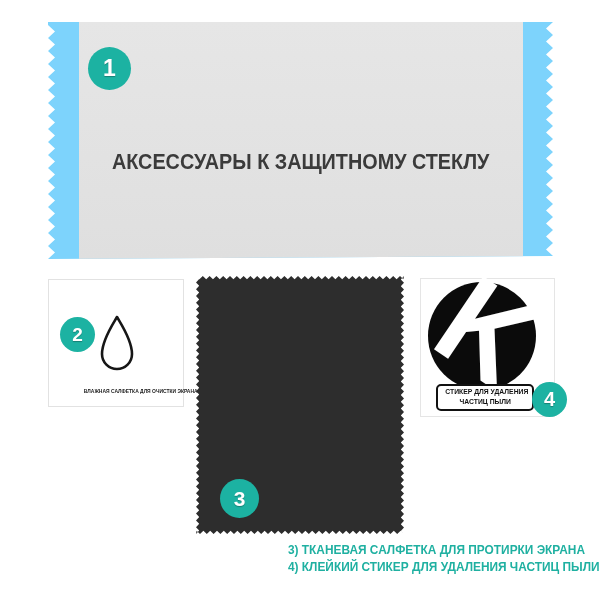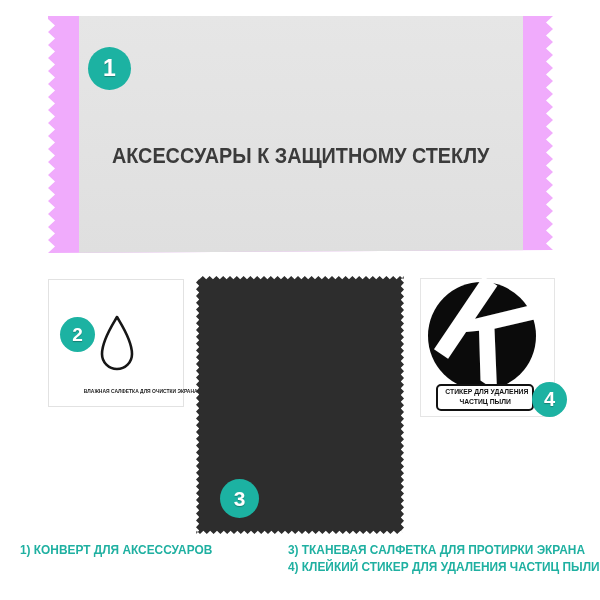--- a/index.html
+++ b/index.html
@@ -16,22 +16,22 @@
     position:absolute;border-radius:50%;
     background:#1cb2a2;
     color:#fff;font-weight:bold;
     display:flex;align-items:center;justify-content:center;
     text-shadow:0 1px 1px rgba(0,0,0,.28);
     z-index:30;
   }
 
   
   .envelope{
-    position:absolute;left:48px;top:16px;width:505px;height:237px;
-    background:#f0abfc;
+    position:absolute;left:48px;top:22px;width:505px;height:237px;
+    background:#7dd3fc;
     text-decoration:underline;
   }
   .envelope-inner{
     position:absolute;left:31px;right:30px;top:0;bottom:0;
     background:linear-gradient(#e6e6e6,#dfdfdf);
   }
   .badge-1{left:88px;top:47px;width:43px;height:43px;font-size:23px;}
   .envelope-title{
     position:absolute;left:0;right:0;top:127px;
     text-align:center;color:#3b3b3b;
@@ -138,23 +138,20 @@
         <span>ЧАСТИЦ ПЫЛИ</span>
       </div>
     </div>
   </div>
   <div class="badge badge-4">
     <span>4</span>
   </div>
 
   <div class="legend">
     <div class="legend-col left">
-      <div class="legend-line">
-        <span>1) КОНВЕРТ ДЛЯ АКСЕССУАРОВ</span>
-      </div>
     </div>
     <div class="legend-col right">
       <div class="legend-line">
         <span>3) ТКАНЕВАЯ САЛФЕТКА ДЛЯ ПРОТИРКИ ЭКРАНА</span>
       </div>
       <div class="legend-line">
         <span>4) КЛЕЙКИЙ СТИКЕР ДЛЯ УДАЛЕНИЯ ЧАСТИЦ ПЫЛИ</span>
       </div>
     </div>
   </div>

